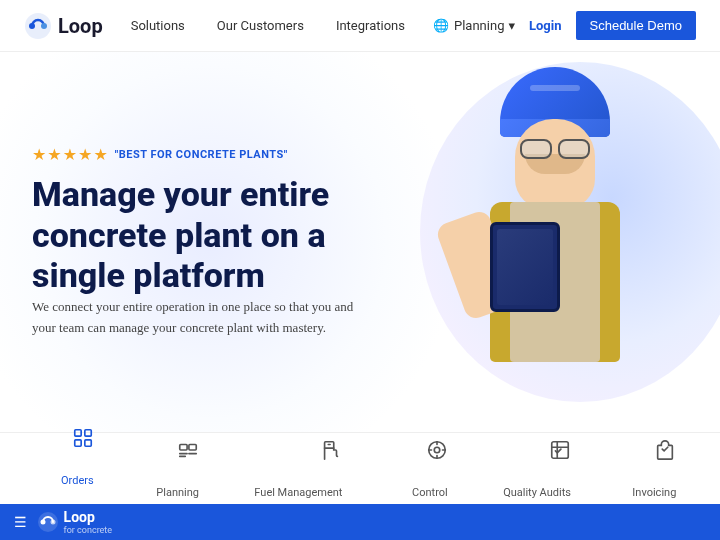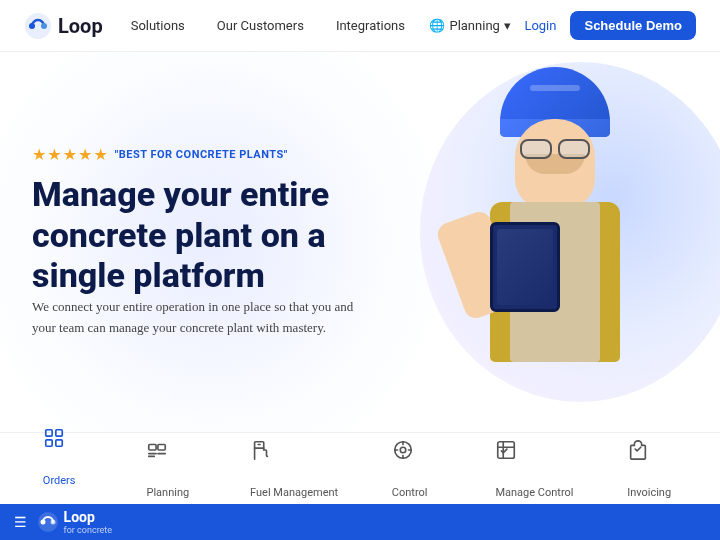--- a/index.html
+++ b/index.html
@@ -11,25 +11,25 @@
       padding: 0 24px; height: 52px; background: #fff;
       border-bottom: 1px solid #eee; position: relative; z-index: 10;
     }
     .navbar-left { display: flex; align-items: center; gap: 28px; }
     .logo { display: flex; align-items: center; gap: 6px; font-weight: 700; font-size: 20px; color: #1a1a2e; }
     .logo-icon { width: 28px; height: 28px; }
     .nav-links { display: flex; gap: 32px; }
     .nav-link { font-size: 13px; color: #333; text-decoration: none; cursor: pointer; }
     .navbar-right { display: flex; align-items: center; gap: 14px; }
     .lang-selector { display: flex; align-items: center; gap: 4px; font-size: 13px; color: #333; cursor: pointer; }
-    .login-btn { font-size: 13px; color: #1a56db; font-weight: 400; cursor: pointer; text-decoration: none; }
+    .login-btn { font-size: 13px; color: #1a56db; font-weight: 700; cursor: pointer; text-decoration: none; }
     .schedule-btn {
       background: #1a56db; color: #fff; border: none;
-      padding: 7px 14px; border-radius: 8px; font-size: 13px;
-      font-weight: 700; cursor: pointer;
+      padding: 7px 14px; border-radius: 2px; font-size: 13px;
+      font-weight: 400; cursor: pointer;
     }
 
     
     .hero {
       position: relative; height: 380px; background: #fff; overflow: hidden;
       display: flex; align-items: center;
     }
     .hero-bg-blob {
       position: absolute; right: 260px; top: -60px;
       width: 500px; height: 500px;
@@ -153,21 +153,21 @@
 
     
     .bottom-tabs {
       position: relative; z-index: 10;
       display: flex; align-items: center; justify-content: space-around;
       background: #fff; height: 72px;
       border-top: 1px solid #eee;
       padding: 0 16px;
     }
     .tab-item {
-      display: flex; flex-direction: column; align-items: flex-start;
+      display: flex; flex-direction: column; align-items: flex-end;
       gap: 20px; cursor: pointer; padding: 8px 10px; min-width: 70px;
     }
     .tab-item.active .tab-label { color: #1a56db; }
     .tab-item.active .tab-icon-wrap { color: #1a56db; }
     .tab-icon-wrap { font-size: 22px; color: #555; }
     .tab-label { font-size: 11px; color: #555; text-align: center; }
     .tab-item.active .tab-underline {
       display: block; width: 100%; height: 2px; background: #1a56db; border-radius: 1px; margin-top: 2px;
     }
     .tab-underline { display: none; }
@@ -298,21 +298,21 @@
 
   </div>
 
   <div class="tab-item">
     <div class="tab-icon-wrap">
       <svg width="22" height="22" viewBox="0 0 24 24" fill="none" stroke="currentColor" stroke-width="1.8" stroke-linecap="round">
         <path d="M9 3H5a2 2 0 00-2 2v4m6-6h10a2 2 0 012 2v4M9 3v18m0 0h10a2 2 0 002-2V9M9 21H5a2 2 0 01-2-2V9m0 0h18"></path>
         <path d="M7 13l2 2 4-4"></path>
       </svg>
     </div>
-    <span class="tab-label">Manage Control</span>
+    <span class="tab-label">Quality Audits</span>
 
   </div>
 
   <div class="tab-item">
     <div class="tab-icon-wrap">
       <svg width="22" height="22" viewBox="0 0 24 24" fill="none" stroke="currentColor" stroke-width="1.8" stroke-linecap="round">
         <path d="M12 2a4 4 0 00-4 4v1H5a1 1 0 00-1 1v13a1 1 0 001 1h14a1 1 0 001-1V8a1 1 0 00-1-1h-3V6a4 4 0 00-4-4z"></path>
         <path d="M9 11l2 2 4-4"></path>
       </svg>
     </div>

